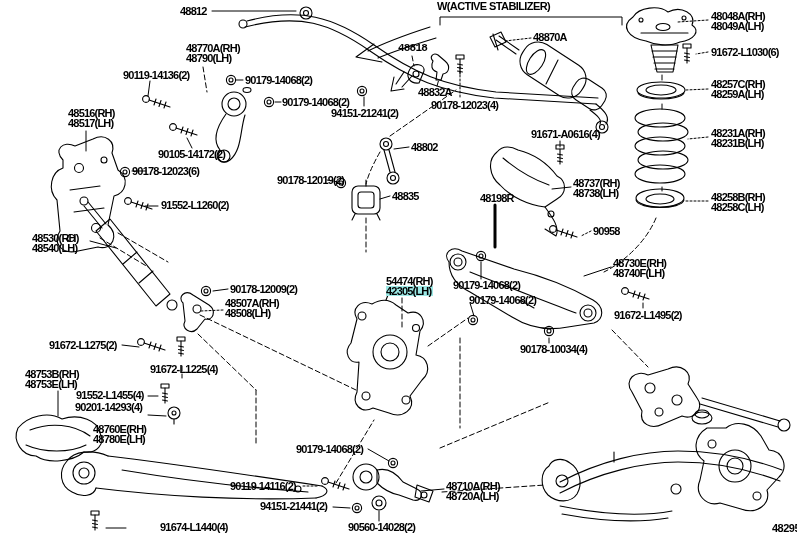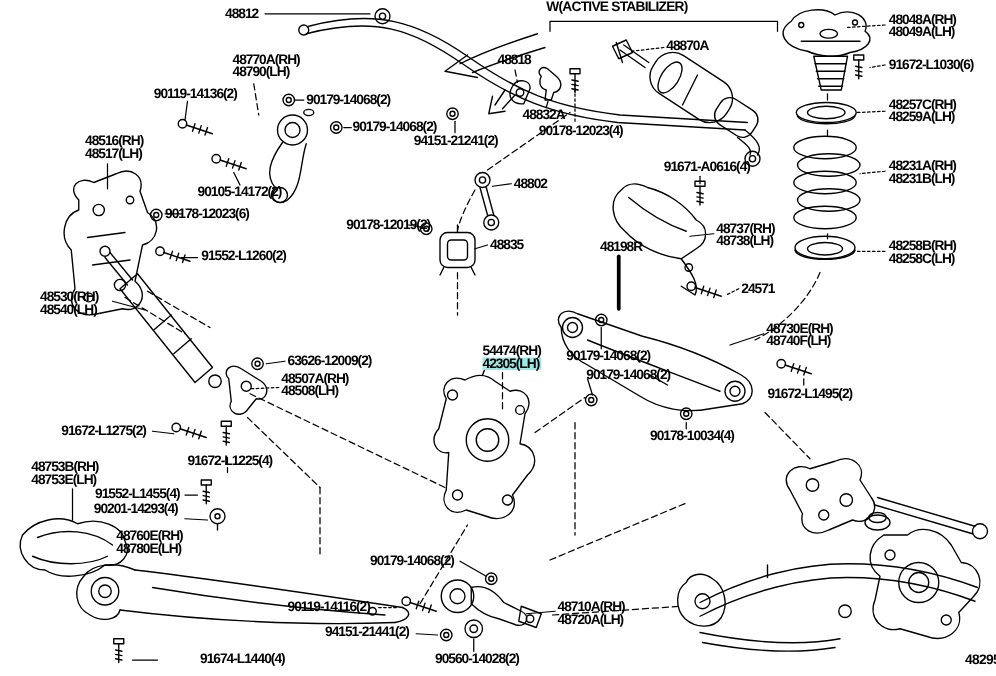--- a/index.html
+++ b/index.html
@@ -338,21 +338,21 @@
     <div class="plabel" style="left: 186px; top: 43px;">
       <span class="pline">48770A(RH)</span>
       <span class="pline">48790(LH)</span>
     </div>
     <div class="plabel" style="left: 123px; top: 70px;">
       <span class="pline">90119-14136(2)</span>
     </div>
     <div class="plabel" style="left: 245px; top: 75px;">
       <span class="pline">90179-14068(2)</span>
     </div>
-    <div class="plabel" style="left: 398px; top: 43px;">
+    <div class="plabel" style="left: 398px; top: 43px; font-family: Liberation Mono, monospace;">
       <span class="pline">48818</span>
     </div>
     <div class="plabel" style="left: 533px; top: 32px;">
       <span class="pline">48870A</span>
     </div>
     <div class="plabel" style="left: 418px; top: 87px;">
       <span class="pline">48832A</span>
     </div>
     <div class="plabel" style="left: 431px; top: 100px;">
       <span class="pline">90178-12023(4)</span>
@@ -408,21 +408,21 @@
       <span class="pline">91671-A0616(4)</span>
     </div>
     <div class="plabel" style="left: 573px; top: 178px;">
       <span class="pline">48737(RH)</span>
       <span class="pline">48738(LH)</span>
     </div>
     <div class="plabel" style="left: 480px; top: 193px;">
       <span class="pline">48198R</span>
     </div>
     <div class="plabel" style="left: 593px; top: 226px;">
-      <span class="pline">24571</span>
+      <span class="pline">90958</span>
     </div>
     <div class="plabel" style="left: 613px; top: 258px;">
       <span class="pline">48730E(RH)</span>
       <span class="pline">48740F(LH)</span>
     </div>
     <div class="plabel" style="left: 453px; top: 280px;">
       <span class="pline">90179-14068(2)</span>
     </div>
     <div class="plabel" style="left: 469px; top: 295px;">
       <span class="pline">90179-14068(2)</span>
@@ -435,21 +435,21 @@
     </div>
     <div class="plabel" style="left: 386px; top: 276px;">
       <span class="pline">54474(RH)</span>
       <span class="pline hl">42305(LH)</span>
     </div>
     <div class="plabel" style="left: 32px; top: 233px;">
       <span class="pline">48530(RH)</span>
       <span class="pline">48540(LH)</span>
     </div>
     <div class="plabel" style="left: 230px; top: 284px;">
-      <span class="pline">63626-12009(2)</span>
+      <span class="pline">90178-12009(2)</span>
     </div>
     <div class="plabel" style="left: 225px; top: 298px;">
       <span class="pline">48507A(RH)</span>
       <span class="pline">48508(LH)</span>
     </div>
     <div class="plabel" style="left: 49px; top: 340px;">
       <span class="pline">91672-L1275(2)</span>
     </div>
     <div class="plabel" style="left: 150px; top: 364px;">
       <span class="pline">91672-L1225(4)</span>

